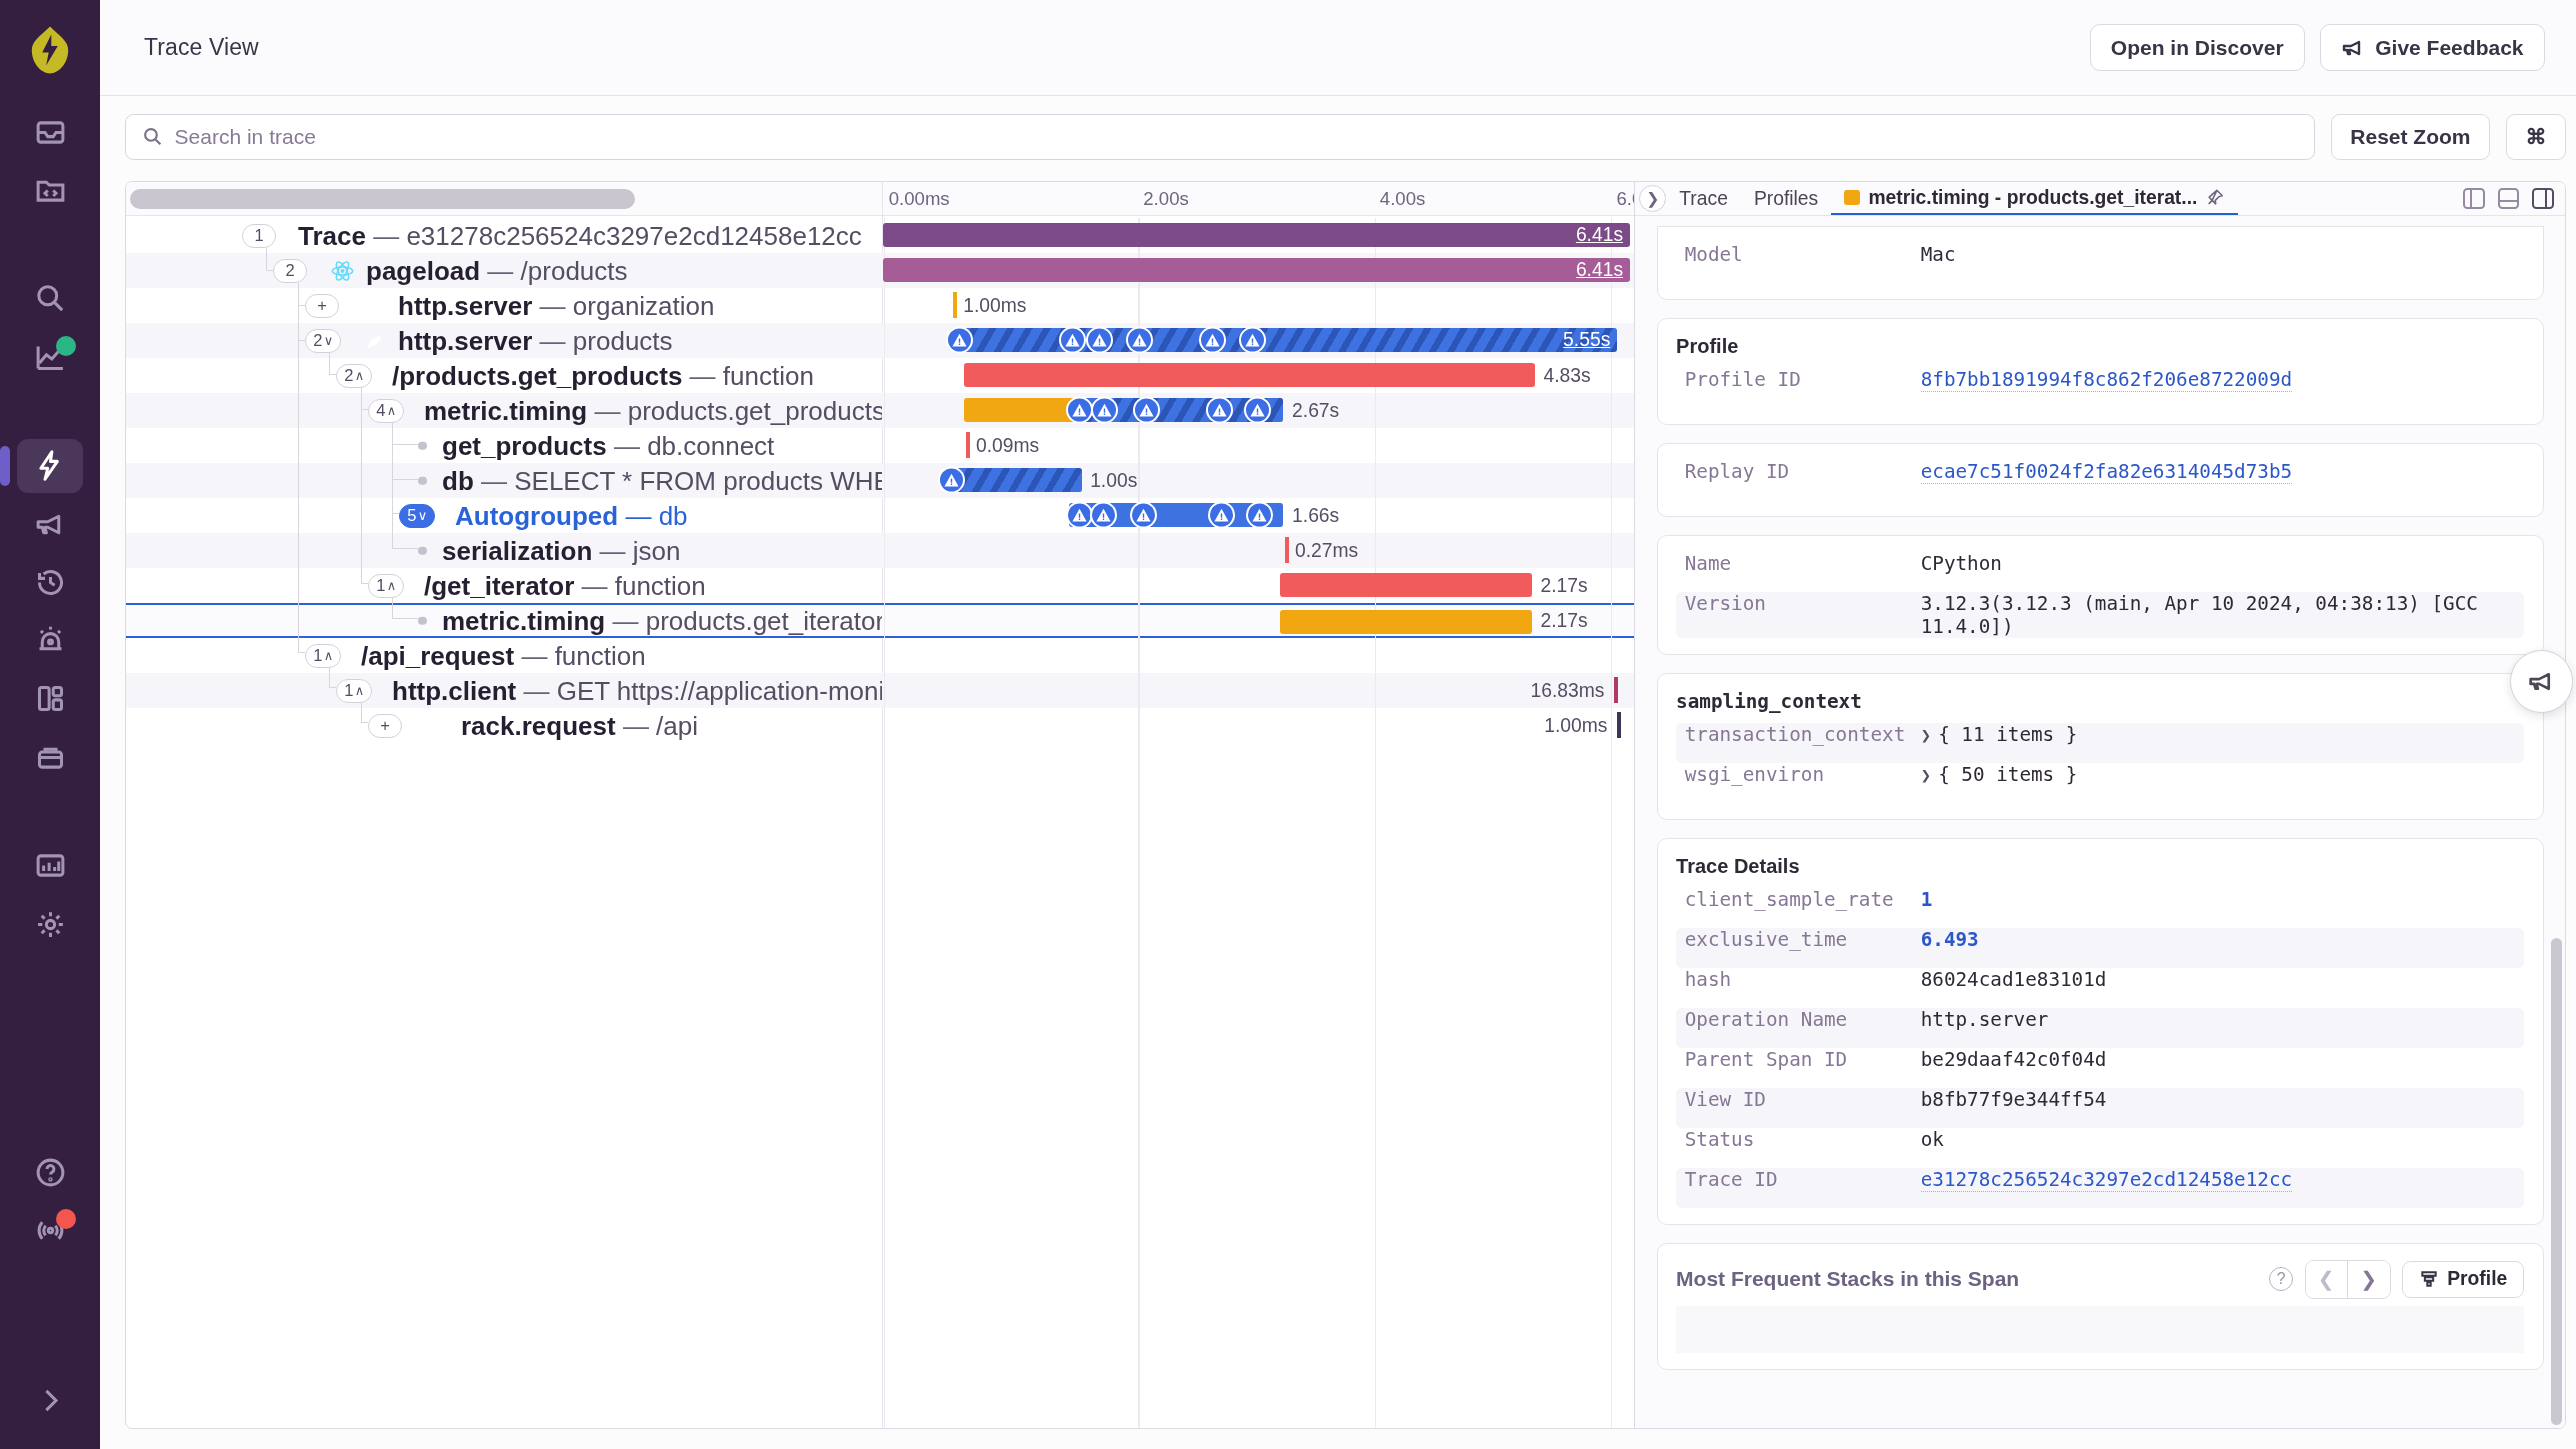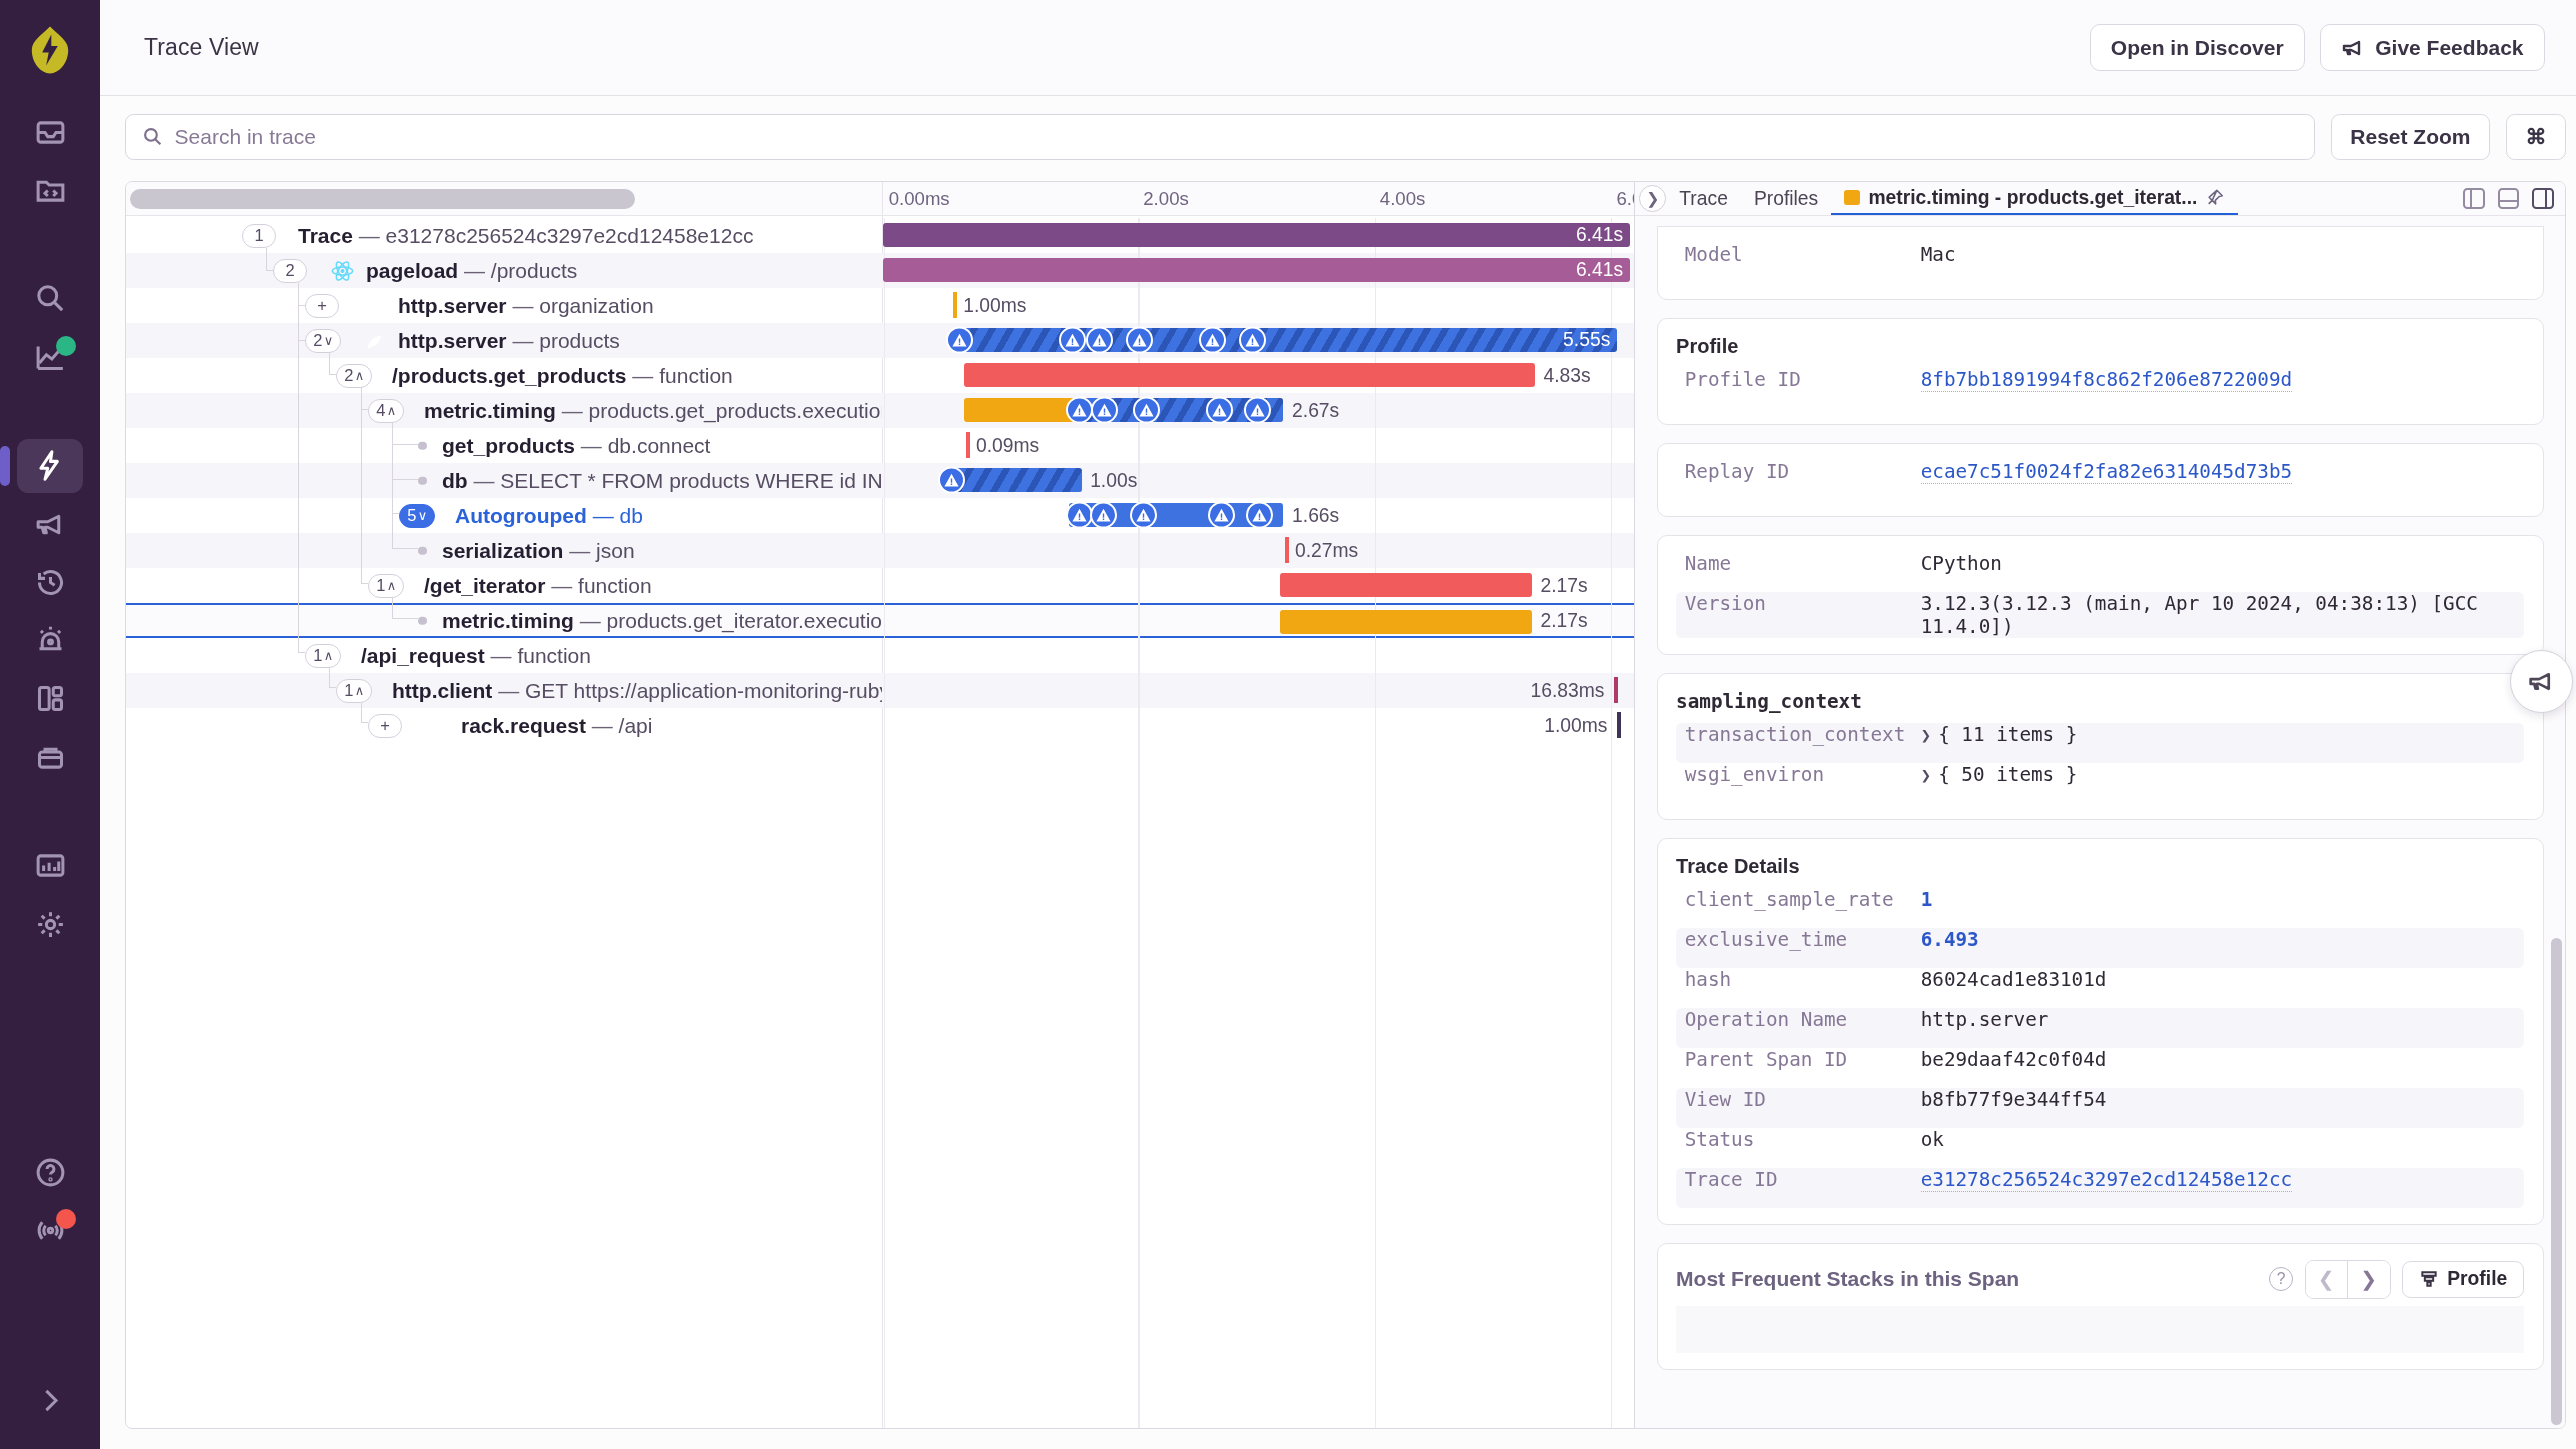--- a/index.html
+++ b/index.html
@@ -51,29 +51,29 @@
   .span-row.selected { background:#fbfbfe; border-top:2.1px solid #2b62d9; border-bottom:2.1px solid #2b62d9; }
   .tree-cell { width:756px; flex:none; position:relative; overflow:hidden; }
   .time-cell { flex:1; position:relative; margin-left:1.4px; }
 
   .conn { position:absolute; background:#d9d4de; z-index:0; }
 
   .badge { position:absolute; top:50%; transform:translateY(-50%); height:24px; min-width:34px; padding:0 7.2px; border:1.4px solid #d5cfdc; background:#fff; border-radius:12px; font-size:16.5px; color:#554c63; display:flex; align-items:center; justify-content:center; gap:1.4px; z-index:2; cursor:pointer; }
   .badge.blue { background:#3b6de4; border-color:#3b6de4; color:#fff; }
   .tree-dot { position:absolute; top:50%; transform:translateY(-50%); width:8.6px; height:8.6px; border-radius:50%; background:#c7c1cf; z-index:2; }
   .op-icon { position:absolute; top:50%; transform:translateY(-50%); width:27px; height:27px; border-radius:6.4px; z-index:2; }
-  .tree-label { position:absolute; top:50%; transform:translateY(-50%); font-size:21px; white-space:nowrap; z-index:2; }
+  .tree-label { position:absolute; top:50%; transform:translateY(-50%); font-size:26px; white-space:nowrap; z-index:2; }
   .tree-label .op { font-weight:700; color:#261f31; }
   .tree-label .sep { color:#6a6175; }
   .tree-label .desc { color:#564d63; }
   .span-row.autogroup .op, .span-row.autogroup .desc, .span-row.autogroup .sep { color:#2a63d8; }
 
   .bar { position:absolute; top:5px; height:24px; border-radius:2.9px; z-index:2; }
   .bar-label { position:absolute; top:50%; transform:translateY(-50%); font-size:19.3px; color:#564d63; white-space:nowrap; z-index:3; }
-  .bar-label.inside { color:#fff; }
+  .bar-label.inside { color:#fff;text-decoration:underline; }
   .tick { position:absolute; top:4.3px; width:3.6px; height:26px; z-index:2; }
   .warn { position:absolute; top:50%; transform:translateY(-50%); width:27px; height:27px; border-radius:50%; background:#3b6de4; border:2.1px solid #fff; color:#fff; display:flex; align-items:center; justify-content:center; z-index:4; }
   .warn svg { width:17px; height:17px; fill:#fff; }
   .hatched { background-image:repeating-linear-gradient(120deg,#2c55b8 0 6.4px,#3e72e0 6.4px 15.7px); background-color:#3e72e0; }
 
   
   #tabbar { height:34px; border-bottom:1.4px solid #e6e3ea; background:#fbfafc; display:flex; align-items:center; position:relative; }
   #tab-collapse { width:27px; height:27px; border-radius:50%; border:1.4px solid #d5cfdc; background:#fff; color:#6f6480; font-size:15.7px; display:flex; align-items:center; justify-content:center; margin-left:4.3px; cursor:pointer; }
   .tab { font-size:19.3px; color:#4b4455; padding:0 13px; height:100%; display:flex; align-items:center; gap:8.6px; cursor:pointer; }
   .tab.active { font-weight:700; color:#2f2936; border-bottom:2.9px solid #2160d6; }

